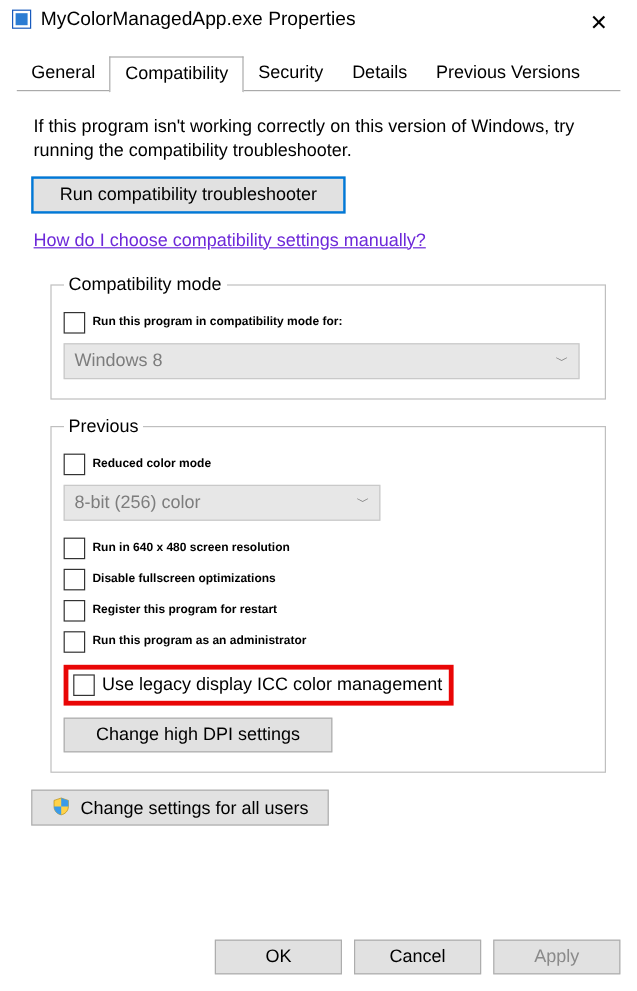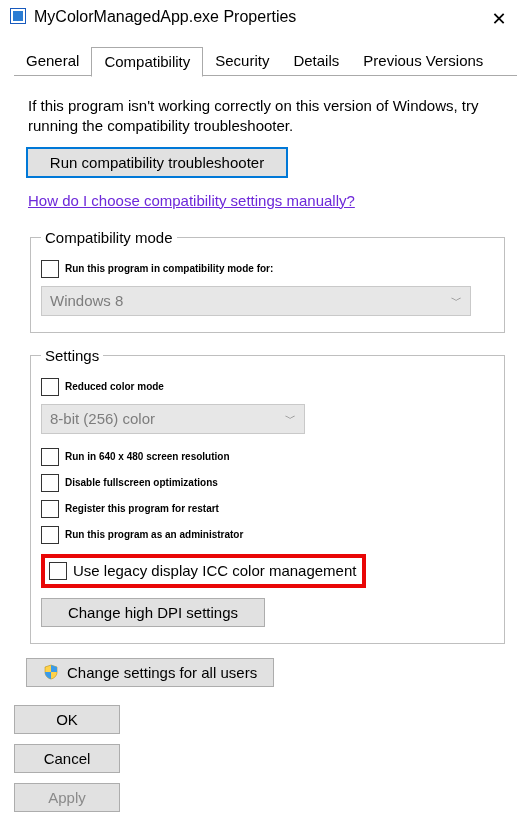--- a/index.html
+++ b/index.html
@@ -87,21 +87,21 @@
   }
   .link {
     color: #6d28d9;
     text-decoration: underline;
     display: inline-block;
     margin: 14px 2px 10px 2px;
     font-size: 15px;
   }
   fieldset.group {
     border: 1px solid #bfbfbf;
-    margin: 10px 0 14px 4px;
+    margin: 10px 0 14px 16px;
     padding: 10px 10px 16px 10px;
   }
   fieldset.group legend {
     font-size: 15px;
     padding: 0 4px;
   }
   .check-row {
     display: flex;
     align-items: center;
     margin: 4px 0 8px 0;
@@ -157,21 +157,20 @@
     vertical-align: -2px;
   }
   .shield-icon svg { width:16px; height:16px; }
   .bottom-bar {
     position: absolute;
     bottom: 0; left: 0; right: 0;
     display: flex;
     justify-content: flex-end;
     gap: 10px;
     padding: 10px 14px 14px 14px;
-    flex-direction: column;
   }
   .bottom-bar .btn { width: 106px; text-align: center; }
   .btn.disabled { color: #8a8a8a; }
 </style>
 </head>
 <body>
 
 <div class="titlebar">
   <span class="app-icon"></span>
   <span class="title-text">MyColorManagedApp.exe Properties</span>
@@ -200,21 +199,21 @@
       <input type="checkbox" style="">
       <label>Run this program in compatibility mode for:</label>
     </div>
     <div class="combo wide disabled">
       <span>Windows 8</span>
       <span class="arrow">﹀</span>
     </div>
   </fieldset>
 
   <fieldset class="group">
-    <legend>Settings</legend>
+    <legend>Previous</legend>
 
     <div class="check-row">
       <input type="checkbox" style="">
       <label>Reduced color mode</label>
     </div>
     <div class="combo disabled">
       <span>8-bit (256) color</span>
       <span class="arrow">﹀</span>
     </div>
 

